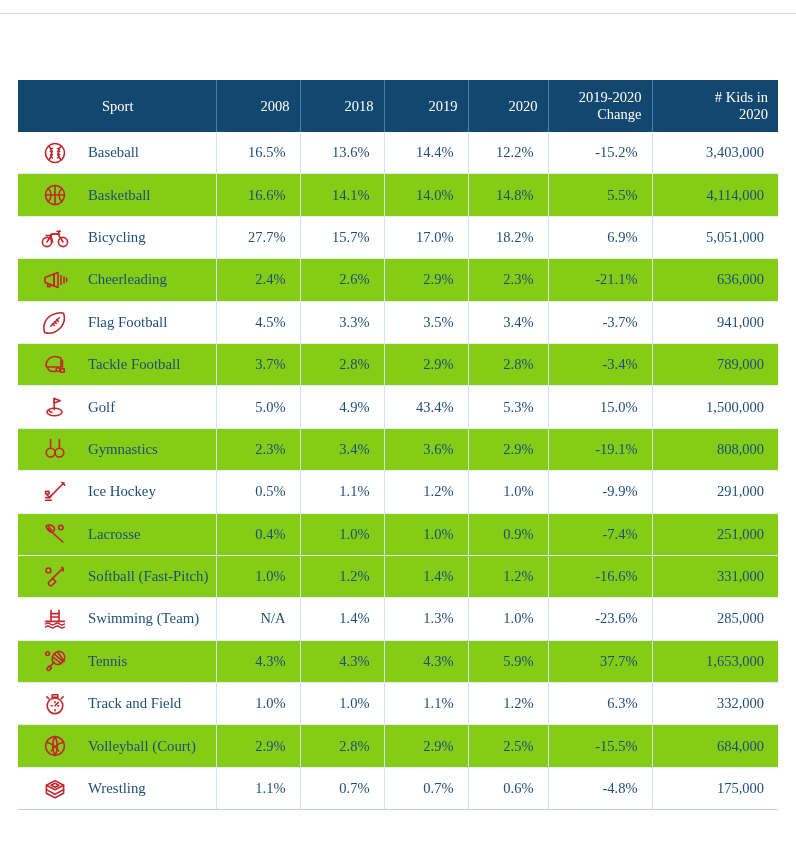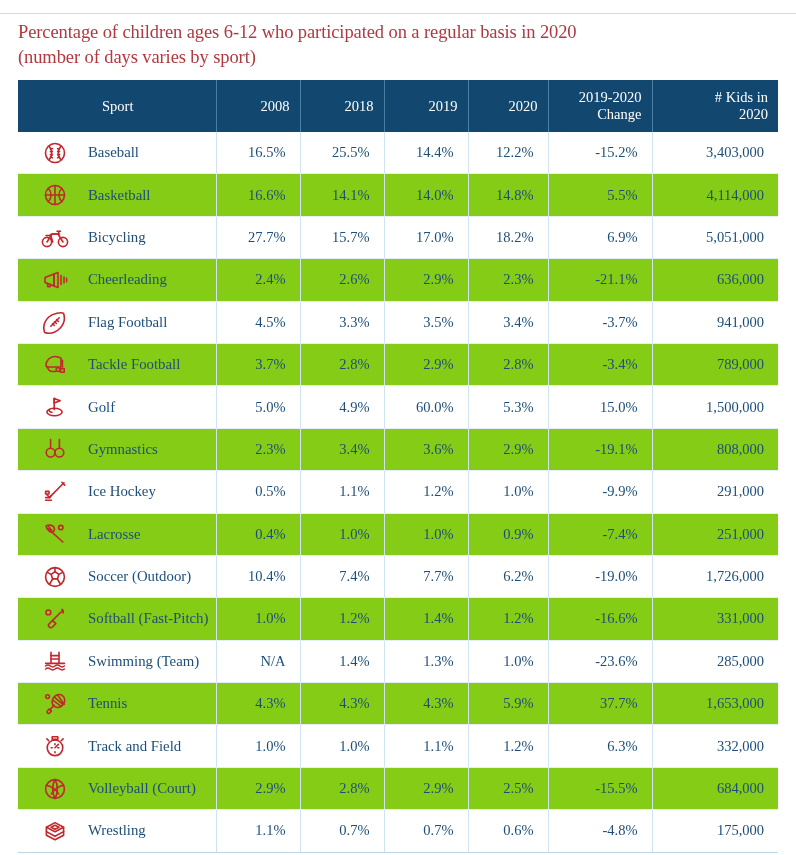--- a/index.html
+++ b/index.html
@@ -101,24 +101,20 @@
   td.num { text-align: right; padding-right: 14px; }
   td.kids { padding-right: 14px; }
 </style>
 </head>
 <body>
 
 <div id="page">
 
   <div class="top-rule"></div>
 
-  <div class="title">
-    <span>Percentage of children ages 6-12 who participated on a regular basis in 2020</span>
-    <span>(number of days varies by sport)</span>
-  </div>
 
   <table class="stats">
     <colgroup>
       <col style="width:198px">
       <col style="width:84px">
       <col style="width:84px">
       <col style="width:84px">
       <col style="width:80px">
       <col style="width:104px">
       <col style="width:126px">
@@ -150,21 +146,21 @@
                   <path d="M8.2 7.4c1.8 2 2.6 4.2 2.6 6.6s-0.8 4.6-2.6 6.6" fill="none" stroke="currentColor" stroke-width="1.6" stroke-linecap="round" stroke-linejoin="round"></path>
                   <path d="M19.8 7.4c-1.8 2-2.6 4.2-2.6 6.6s0.8 4.6 2.6 6.6" fill="none" stroke="currentColor" stroke-width="1.6" stroke-linecap="round" stroke-linejoin="round"></path>
                   <path d="M9.7 10.2l1.7-.7M9.4 12.6l1.9-.3M9.4 15.6l1.9.3M9.7 18l1.7.7" fill="none" stroke="currentColor" stroke-width="1.6" stroke-linecap="round" stroke-linejoin="round"></path>
                   <path d="M18.3 10.2l-1.7-.7M18.6 12.6l-1.9-.3M18.6 15.6l-1.9.3M18.3 18l-1.7.7" fill="none" stroke="currentColor" stroke-width="1.6" stroke-linecap="round" stroke-linejoin="round"></path>
                 </svg>
               </span>
               <span class="sport-label">Baseball</span>
             </div>
           </td>
           <td class="num">16.5%</td>
-          <td class="num">25.5%</td>
+          <td class="num">13.6%</td>
           <td class="num">14.4%</td>
           <td class="num">12.2%</td>
           <td class="num">-15.2%</td>
           <td class="num kids">3,403,000</td>
         </tr>
         <tr class="alt">
           <td class="sport-cell">
             <div class="sport-inner">
               <span class="sport-icon">
                 <svg width="28" height="28" viewBox="0 0 28 28">
@@ -281,21 +277,21 @@
                   <path d="M13.2 5.6l6 2.1-6 2.2z" fill="none" stroke="currentColor" stroke-width="1.6" stroke-linecap="round" stroke-linejoin="round"></path>
                   <ellipse cx="13.5" cy="19" rx="7.6" ry="3.7" fill="none" stroke="currentColor" stroke-width="1.6" stroke-linecap="round" stroke-linejoin="round"></ellipse>
                   <path d="M8.4 16.6c-.8 1.3.4 2.6 2.6 2.6" fill="none" stroke="currentColor" stroke-width="1.6" stroke-linecap="round" stroke-linejoin="round"></path>
                 </svg>
               </span>
               <span class="sport-label">Golf</span>
             </div>
           </td>
           <td class="num">5.0%</td>
           <td class="num">4.9%</td>
-          <td class="num">60.0%</td>
+          <td class="num">43.4%</td>
           <td class="num">5.3%</td>
           <td class="num">15.0%</td>
           <td class="num kids">1,500,000</td>
         </tr>
         <tr class="alt">
           <td class="sport-cell">
             <div class="sport-inner">
               <span class="sport-icon">
                 <svg width="28" height="28" viewBox="0 0 28 28">
                   <path d="M9.6 4.6v8.6M18.4 4.6v8.6" fill="none" stroke="currentColor" stroke-width="1.6" stroke-linecap="round" stroke-linejoin="round"></path>
@@ -350,40 +346,20 @@
               <span class="sport-label">Lacrosse</span>
             </div>
           </td>
           <td class="num">0.4%</td>
           <td class="num">1.0%</td>
           <td class="num">1.0%</td>
           <td class="num">0.9%</td>
           <td class="num">-7.4%</td>
           <td class="num kids">251,000</td>
         </tr>
-        <tr>
-          <td class="sport-cell">
-            <div class="sport-inner">
-              <span class="sport-icon">
-                <svg width="28" height="28" viewBox="0 0 28 28">
-                  <circle cx="14" cy="14" r="9.4" fill="none" stroke="currentColor" stroke-width="1.6" stroke-linecap="round" stroke-linejoin="round"></circle>
-                  <path d="M14 8.6l3.8 2.8-1.4 4.5h-4.8l-1.4-4.5z" fill="none" stroke="currentColor" stroke-width="1.6" stroke-linecap="round" stroke-linejoin="round"></path>
-                  <path d="M14 4.6v4M21.3 9.6l-3.5 1.8M19.3 21l-2.9-5M8.7 21l2.9-5M6.7 9.6l3.5 1.8" fill="none" stroke="currentColor" stroke-width="1.6" stroke-linecap="round" stroke-linejoin="round"></path>
-                </svg>
-              </span>
-              <span class="sport-label">Soccer (Outdoor)</span>
-            </div>
-          </td>
-          <td class="num">10.4%</td>
-          <td class="num">7.4%</td>
-          <td class="num">7.7%</td>
-          <td class="num">6.2%</td>
-          <td class="num">-19.0%</td>
-          <td class="num kids">1,726,000</td>
-        </tr>
         <tr class="alt">
           <td class="sport-cell">
             <div class="sport-inner">
               <span class="sport-icon">
                 <svg width="28" height="28" viewBox="0 0 28 28">
                   <path d="M21.8 5.2L11.6 15.4" fill="none" stroke="currentColor" stroke-width="1.6" stroke-linecap="round" stroke-linejoin="round"></path>
                   <path d="M21 4.4c1.4 1.2 1.6 2.6.8 3.6" fill="none" stroke="currentColor" stroke-width="1.6" stroke-linecap="round" stroke-linejoin="round"></path>
                   <path d="M11.6 15.4l-3.4 3.4c-.9.9-.9 2.3 0 3.2s2.3.9 3.2 0l3.4-3.4z" fill="none" stroke="currentColor" stroke-width="1.6" stroke-linecap="round" stroke-linejoin="round"></path>
                   <circle cx="7.4" cy="7.4" r="2.4" fill="none" stroke="currentColor" stroke-width="1.6" stroke-linecap="round" stroke-linejoin="round"></circle>
                 </svg>

